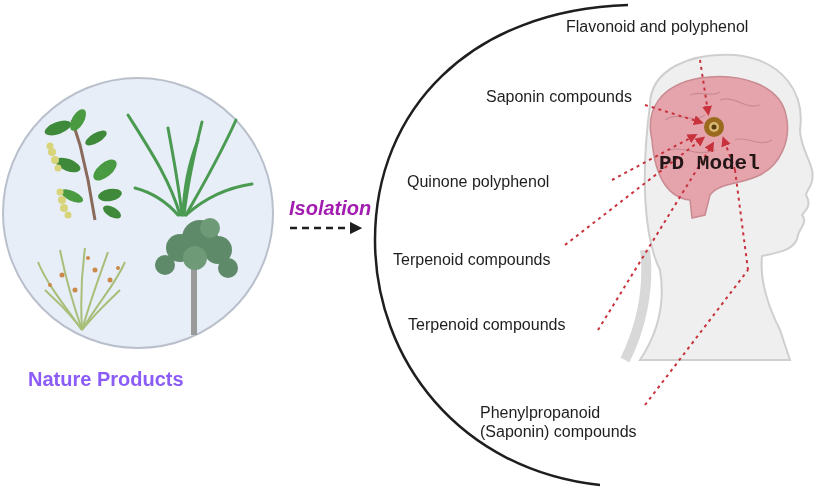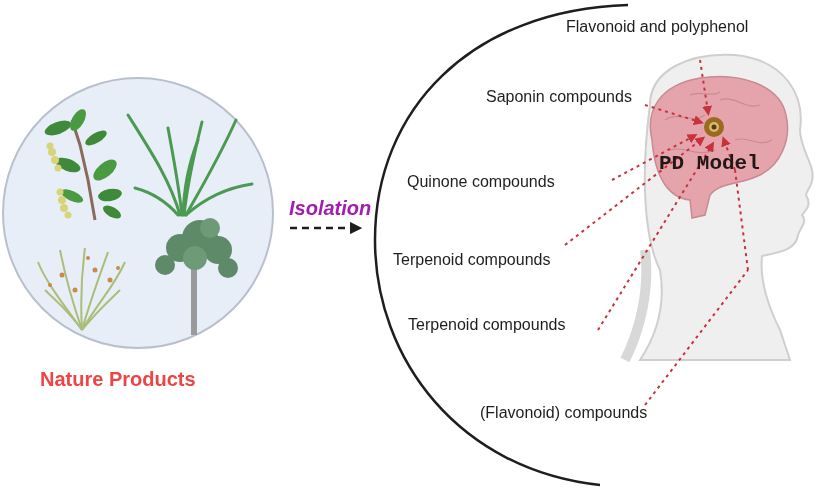--- a/index.html
+++ b/index.html
@@ -1,22 +1,22 @@
 <!DOCTYPE html>
 <html><head>
 <meta charset="utf-8">
 <style>
   html, body { margin:0; padding:0; background:#ffffff; }
   body { width:832px; height:490px; position:relative; overflow:hidden;
          font-family:"Liberation Sans", sans-serif; }
   #stage { position:absolute; left:0; top:0; width:832px; height:490px; }
   .lbl { position:absolute; font-family:"Liberation Sans", sans-serif; font-weight:normal;
          color:#1e1e1e; font-size:16px; line-height:19px; white-space:nowrap; }
-  .np { position:absolute; left:40px; top:368px; font-family:"Liberation Sans", sans-serif;
-        font-weight:bold; font-size:20px; color:#ef4444; white-space:nowrap; }
+  .np { position:absolute; left:28px; top:368px; font-family:"Liberation Sans", sans-serif;
+        font-weight:bold; font-size:20px; color:#8b5cf6; white-space:nowrap; }
   .iso { position:absolute; left:289px; top:197px; font-weight:bold; font-size:20px; color:#a21caf;font-style:italic; }
   .pd { position:absolute; left:659px; top:152px; font-weight:bold; font-size:21px; color:#231616;font-family:Liberation Mono, monospace; }
 </style>
 </head>
 <body>
 
 <svg id="stage" width="832" height="490" viewBox="0 0 832 490">
   <defs>
     <marker id="redhead" viewBox="0 0 10 10" refX="6" refY="5" markerWidth="5" markerHeight="5" orient="auto">
       <path d="M0,0 L10,5 L0,10 z" fill="#c8323c"></path>
@@ -129,18 +129,19 @@
 </svg>
 
 <div class="np">Nature Products</div>
 <div class="iso">Isolation</div>
 <div class="pd">PD Model</div>
 
 <div class="lbl" style="left:566px; top:17px;">
   <div>Flavonoid and polyphenol</div>
 </div>
 <div class="lbl" style="left:450px; top:87px;margin-left:36px;">Saponin compounds</div>
-<div class="lbl" style="left:407px; top:172px;">Quinone compounds</div>
+<div class="lbl" style="left:407px; top:172px;">Quinone polyphenol</div>
 <div class="lbl" style="left:393px; top:250px;">Terpenoid compounds</div>
 <div class="lbl" style="left:408px; top:315px;">Terpenoid compounds</div>
 <div class="lbl" style="left:480px; top:403px;">
-  <div>(Flavonoid) compounds</div>
+  <div>Phenylpropanoid</div>
+  <div>(Saponin) compounds</div>
 </div>
 
 </body></html>

